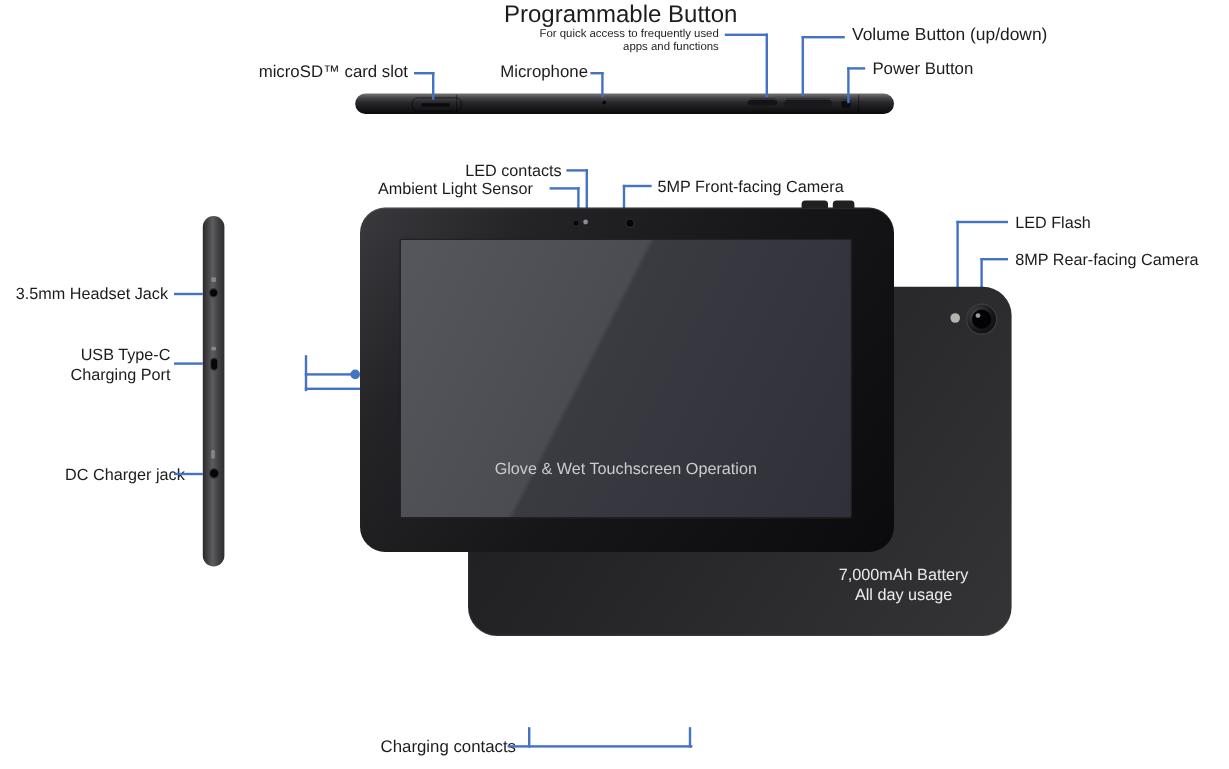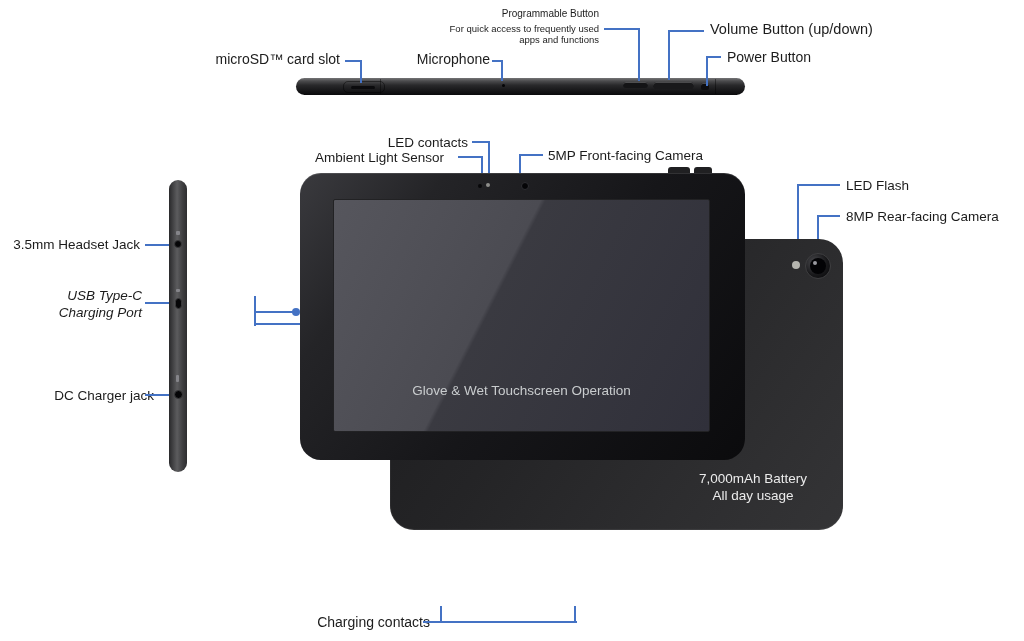--- a/index.html
+++ b/index.html
@@ -8,21 +8,21 @@
     font-family:"Liberation Sans", sans-serif;color:#1c1c1c;
   }
   .abs{position:absolute;}
   
   .cl-h{position:absolute;height:2px;background:#4472C4;}
   .cl-v{position:absolute;width:2px;background:#4472C4;}
   .cl-dot{position:absolute;width:8px;height:8px;border-radius:50%;background:#4472C4;}
   .lbl{position:absolute;font-size:13.5px;line-height:15px;white-space:nowrap;}
   .lbl.right{text-align:right;}
   .lbl.left{text-align:right;}
-  .lbl .big{font-size:10px;}
+  .lbl .big{font-size:20px;}
   .lbl .small{font-size:9.5px;line-height:11px;display:block;}
   
   #top-edge{left:296px;top:78px;width:449px;height:17px;border-radius:8.5px;
     background:linear-gradient(180deg,#747476 0%,#4b4b4d 18%,#29292b 42%,#18181a 72%,#0a0a0c 100%);}
   #top-edge .seam{position:absolute;top:1px;width:1px;height:15px;background:rgba(0,0,0,.4);}
   #sd-tray{position:absolute;left:47px;top:3px;width:40px;height:10px;border-radius:5px;border:1px solid rgba(0,0,0,.45);}
   #sd-slot{position:absolute;left:55px;top:8px;width:24px;height:3px;border-radius:1.5px;background:#0b0b0d;}
   #mic-hole{position:absolute;left:206px;top:6px;width:3px;height:3px;border-radius:50%;background:#040406;}
   #prog-btn{position:absolute;left:327px;top:4px;width:25px;height:6px;border-radius:3px;background:#141416;box-shadow:inset 0 1px 0 #4e4e50;}
   #vol-btn{position:absolute;left:357px;top:4px;width:41px;height:7px;border-radius:3.5px;background:#19191b;box-shadow:inset 0 1px 0 #4a4a4c;}
@@ -162,21 +162,21 @@
   <div class="cl-h z5" style="left:797px;top:184px;width:43px;"></div>
   <div class="cl-v z5" style="left:797px;top:184px;height:74px;"></div>
 
   <div class="lbl left z5" style="left:846px;top:209px;">8MP Rear-facing Camera</div>
   <div class="cl-h z5" style="left:817px;top:215px;width:23px;"></div>
   <div class="cl-v z5" style="left:817px;top:215px;height:38px;"></div>
 
   <div class="lbl right z5" style="left:6px;top:237px;width:134px;">3.5mm Headset Jack</div>
   <div class="cl-h z5" style="left:145px;top:244px;width:24px;"></div>
 
-  <div class="lbl right z5" style="left:38px;top:287px;width:104px;line-height:17px;font-style:italic;">
+  <div class="lbl right z5" style="left:38px;top:287px;width:104px;line-height:17px;">
     <div>USB Type-C</div>
     <div>Charging Port</div>
   </div>
   <div class="cl-h z5" style="left:145px;top:302px;width:24px;"></div>
 
   <div class="lbl right z5" style="left:20px;top:388px;width:134px;">DC Charger jack</div>
   <div class="cl-h z5" style="left:145px;top:394px;width:24px;"></div>
 
   <div class="cl-v z5" style="left:254px;top:296px;height:30px;"></div>
   <div class="cl-h z5" style="left:254px;top:311px;width:40px;"></div>

